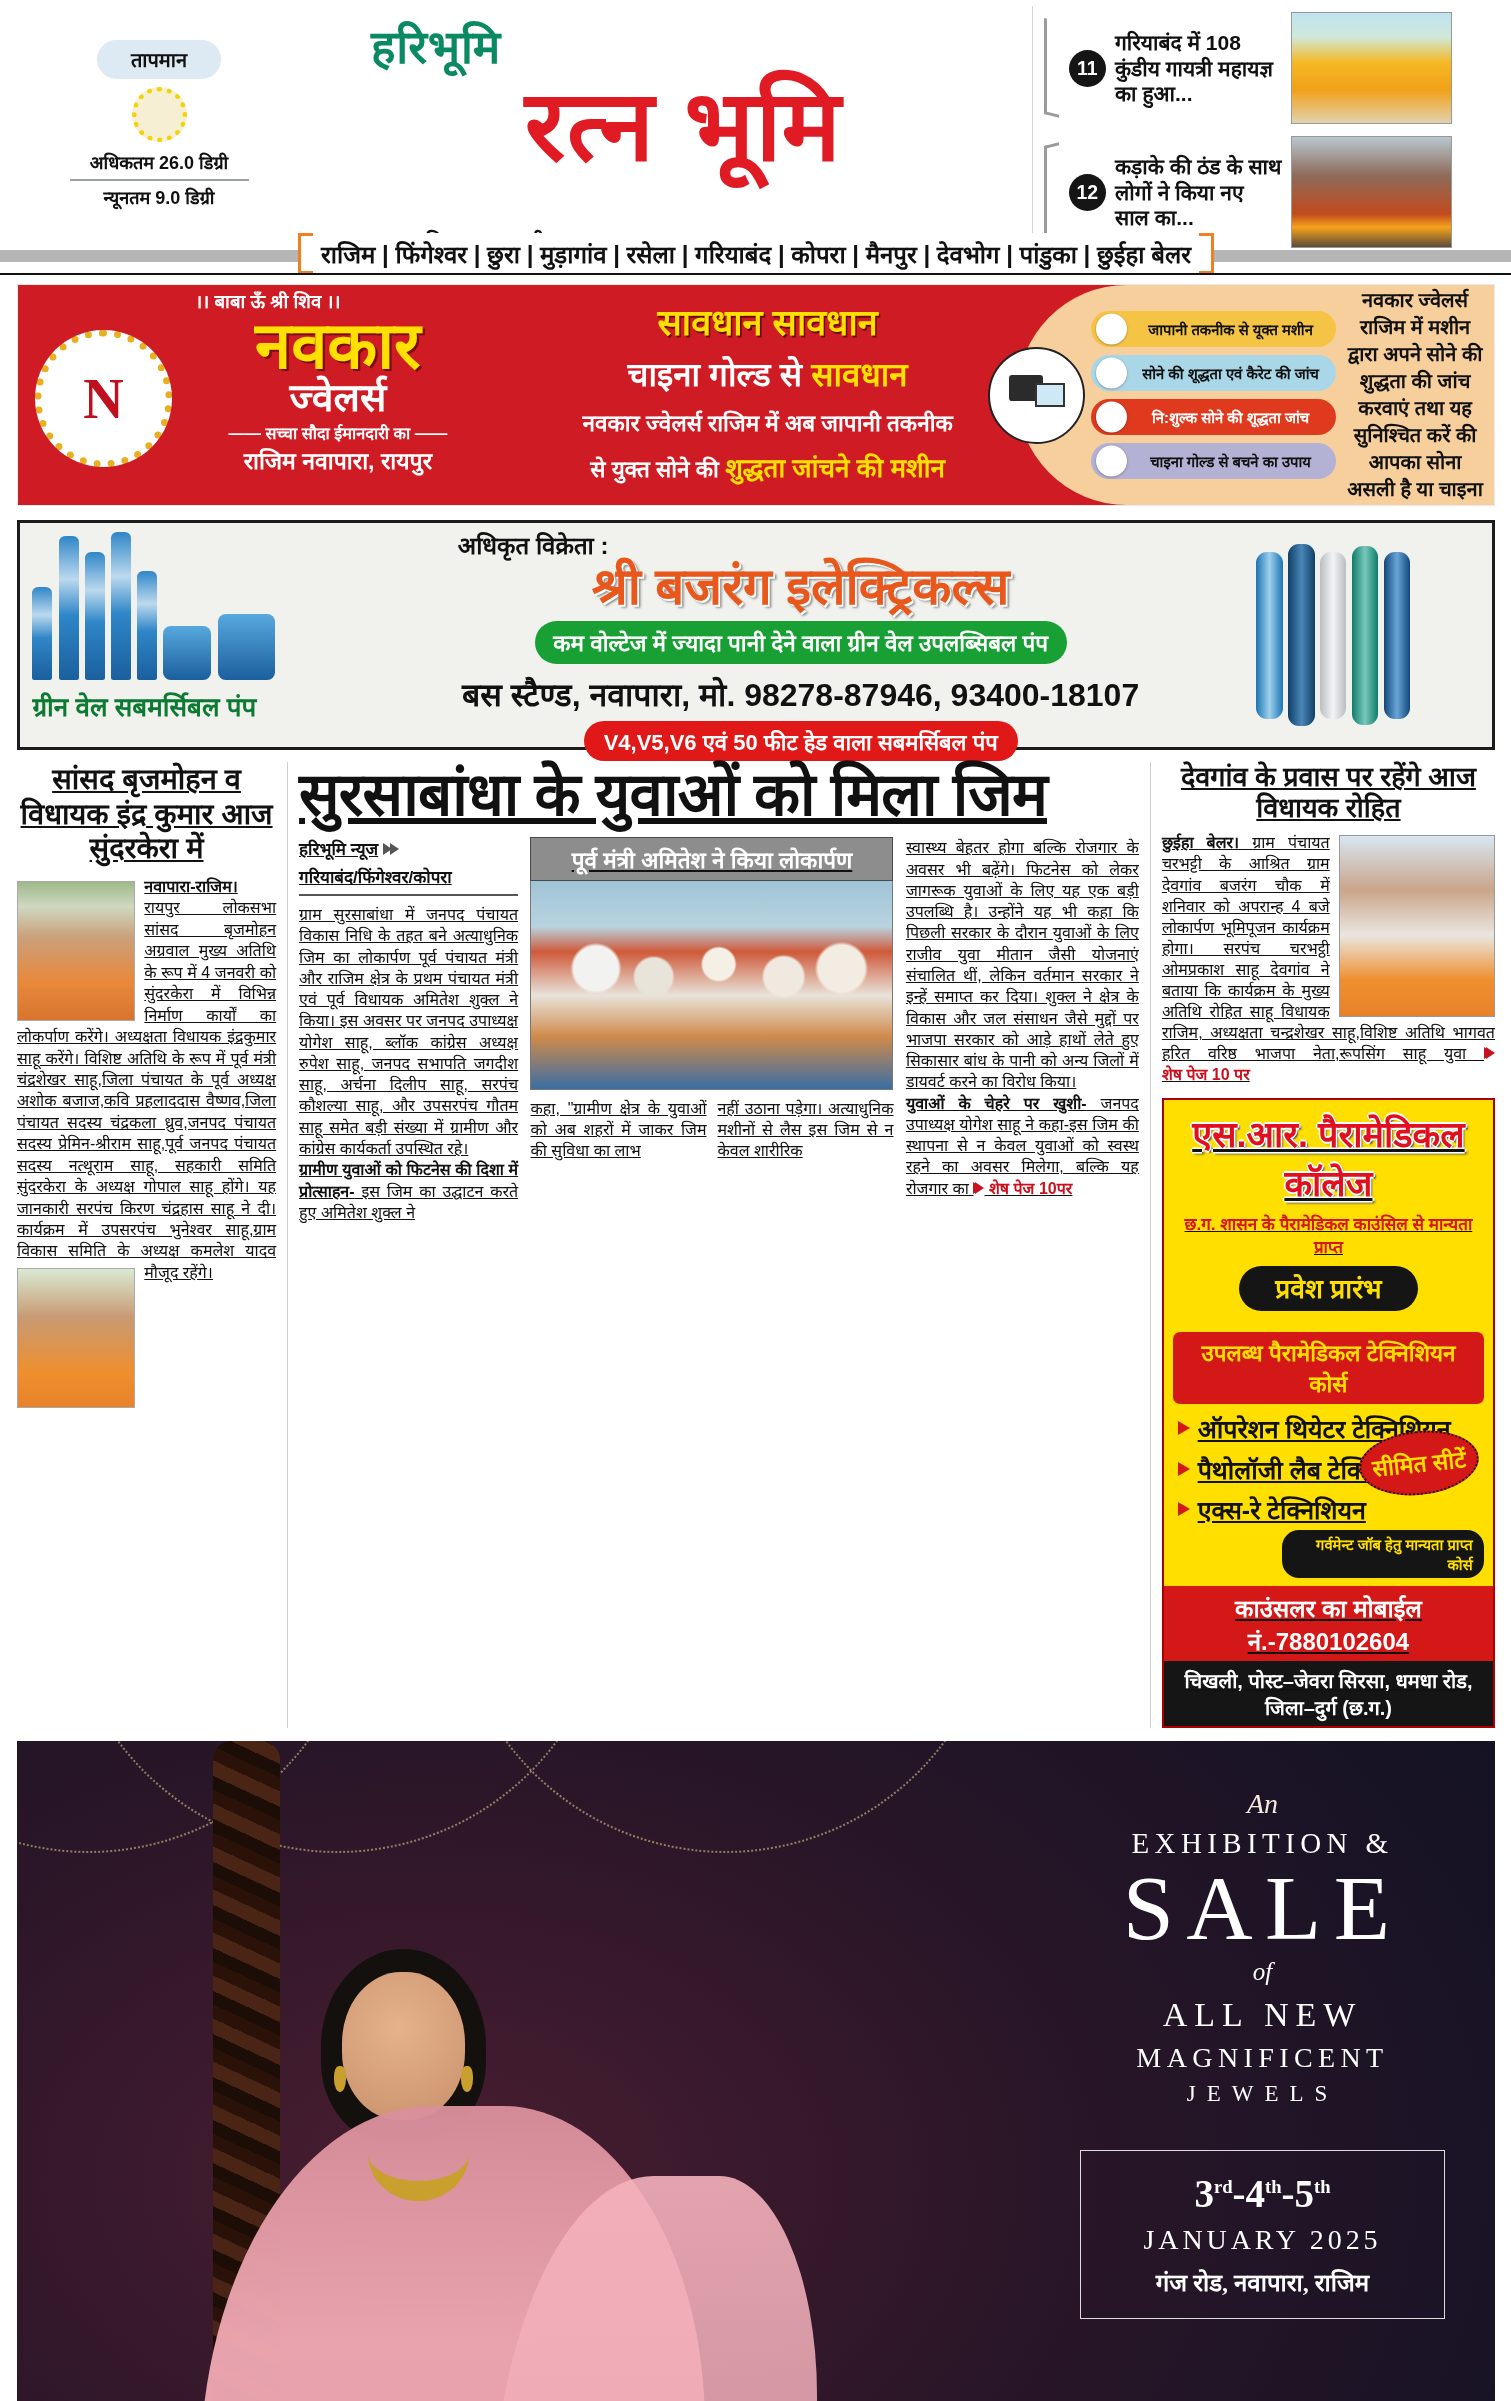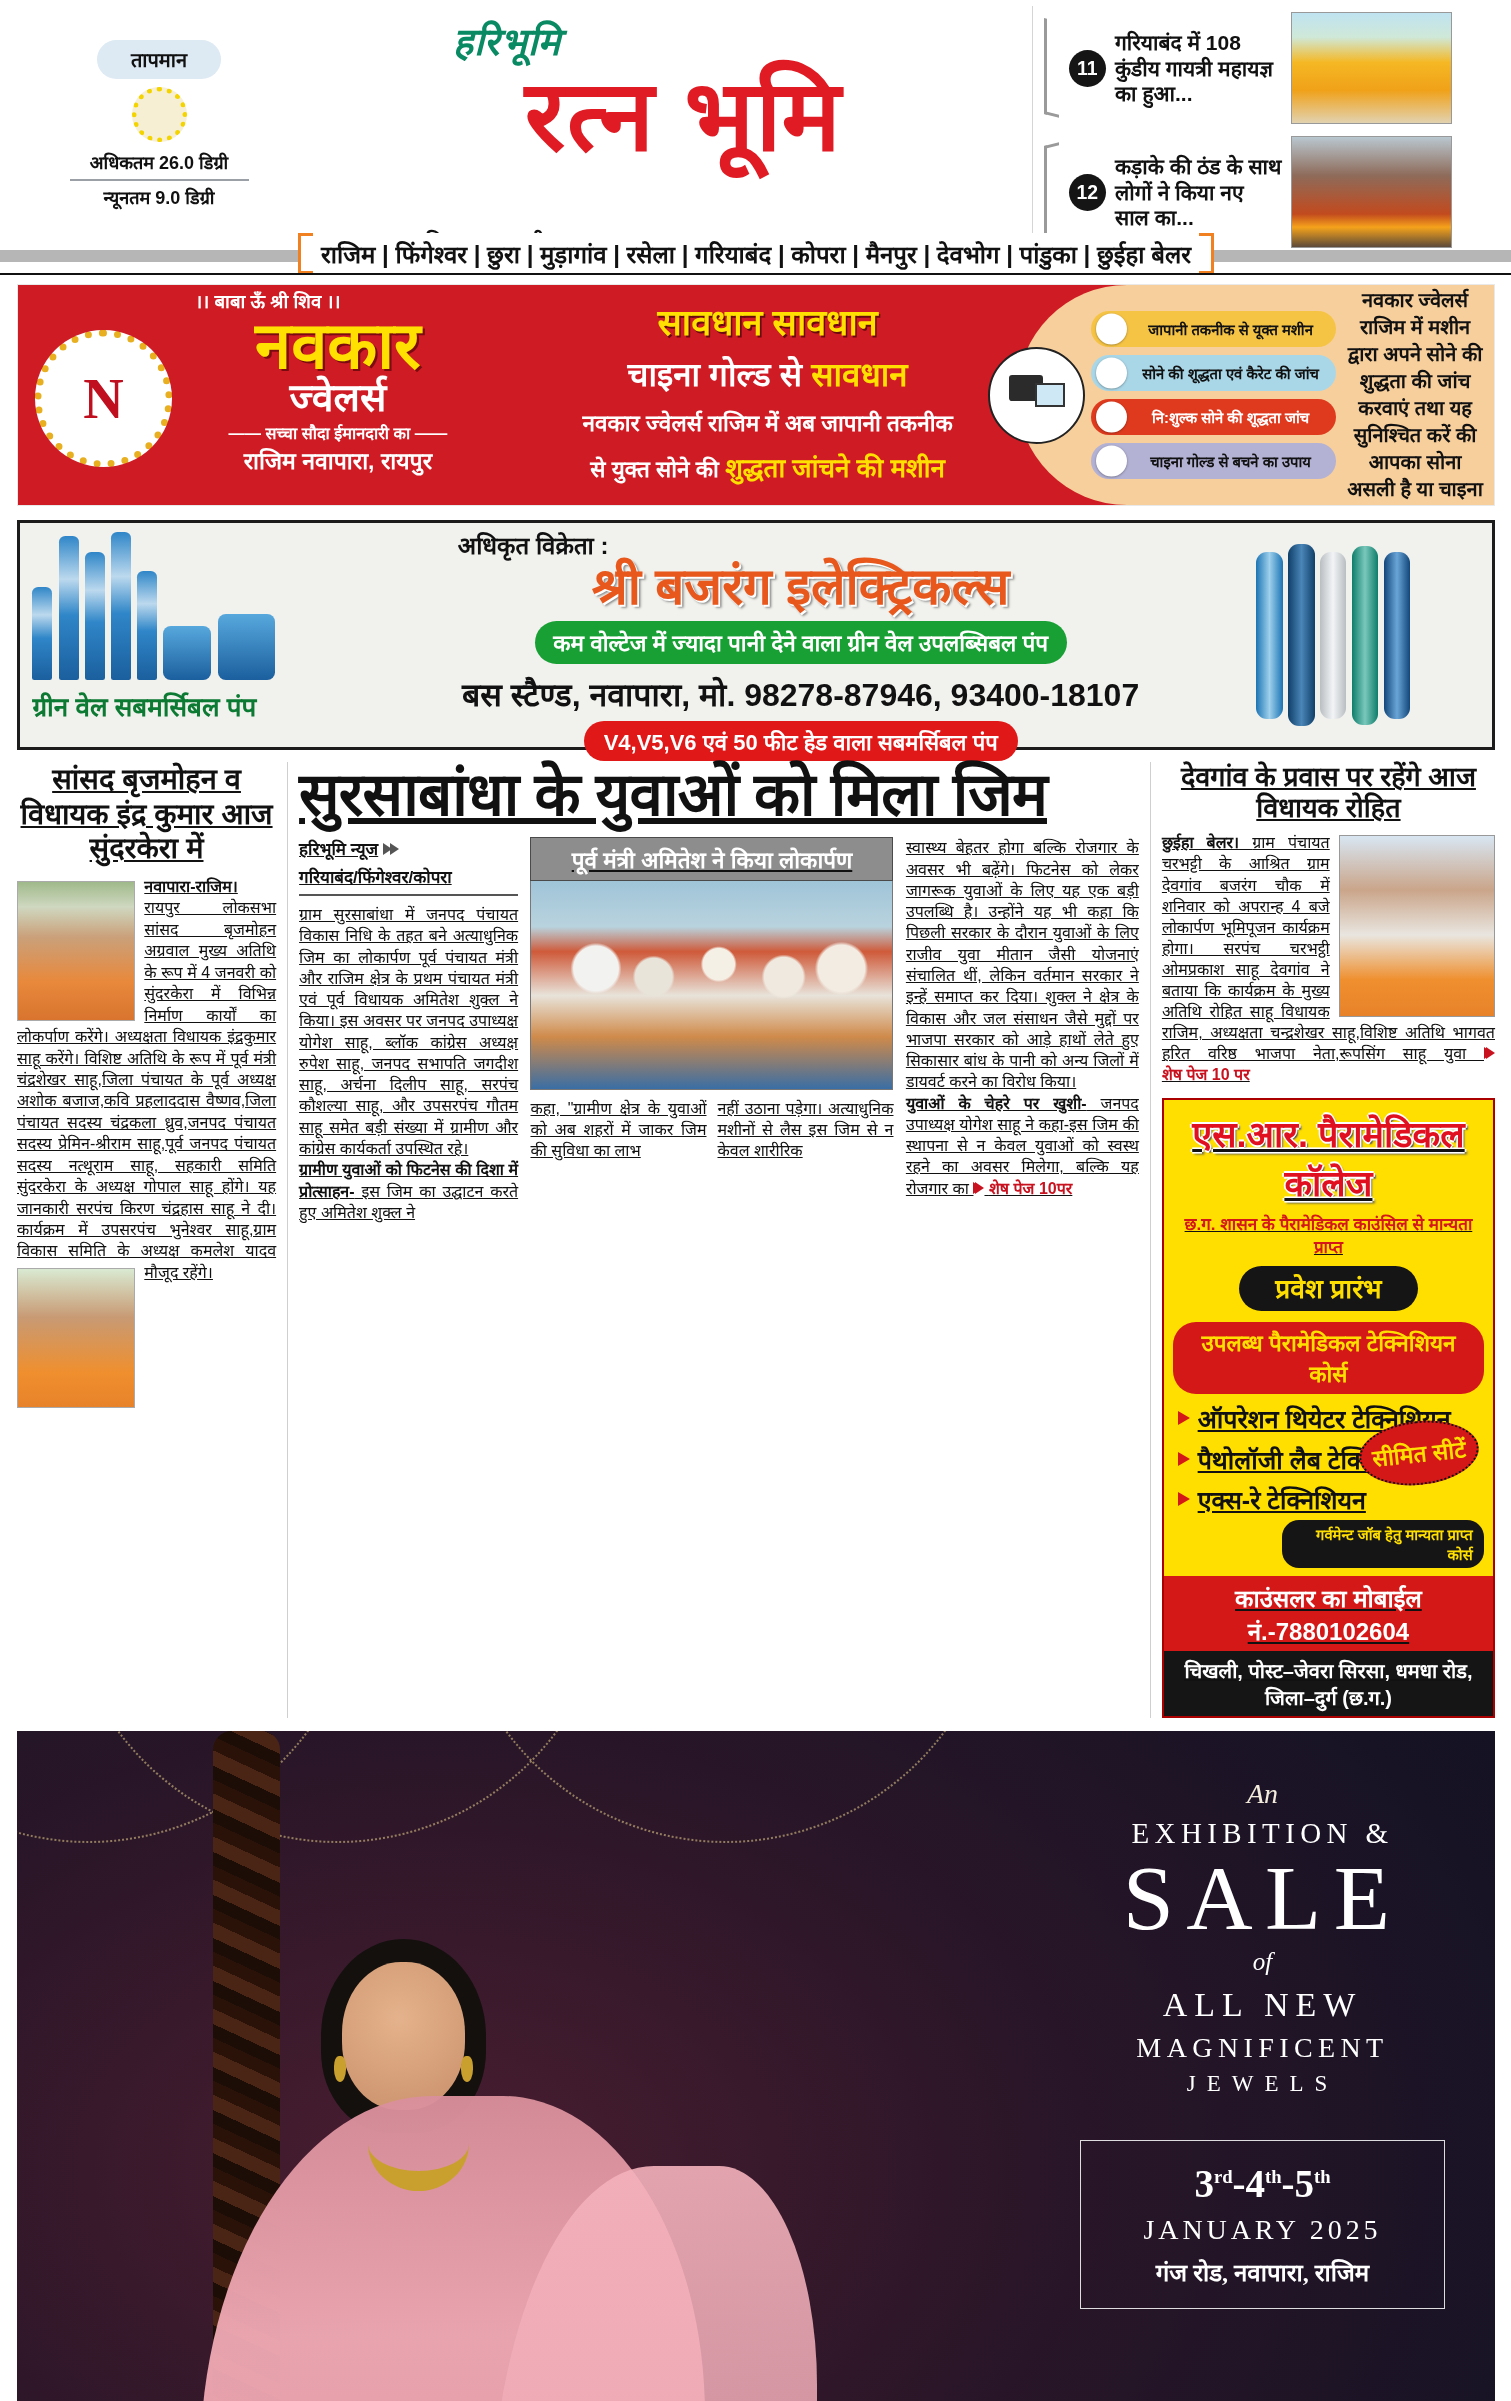--- a/index.html
+++ b/index.html
@@ -6,21 +6,21 @@
   body{width:1512px;font-family:"Liberation Sans","DejaVu Sans",sans-serif;color:#111;}
   .jc{text-align:justify;}
   
   .header{position:relative;height:273px;}
   .temp-box{position:absolute;left:54px;top:40px;width:210px;text-align:center;}
   .temp-pill{display:inline-block;background:#dde9f3;border-radius:20px;padding:6.2px 34px;font-weight:bold;font-size:20px;text-align:center;}
   .sun{width:45px;height:45px;margin:7.8px auto 4.7px;background:#f7efd4;border:5.4px dotted #f3d400;border-radius:50%;}
   .temp-line{font-weight:bold;font-size:18px;padding:3.1px 0;}
   .temp-div{border-top:2.3px solid #9aa0a6;width:179px;margin:1.6px auto;}
   .masthead{position:absolute;left:334px;top:14px;width:699px;text-align:center;}
-  .m-top{color:#0a8a63;font-weight:900;font-size:38px;letter-spacing:0.8px;text-align:left;margin-left:119px;font-style:italic;}
+  .m-top{color:#0a8a63;font-weight:900;font-size:46px;letter-spacing:0.8px;text-align:left;margin-left:37px;}
   .m-main{color:#e01b24;font-weight:900;font-size:99px;line-height:1.02;letter-spacing:1.6px;}
   .dateline{position:absolute;left:353px;top:227px;font-weight:bold;font-size:21px;}
   .briefs{position:absolute;right:14px;top:6.2px;width:454px;border-left:1.6px solid #d5d5d5;padding-left:11px;}
   .brief{display:flex;align-items:center;gap:9.3px;height:124px;}
   .brief-bracket{width:12.4px;height:93px;border-left:3.1px solid #9a9a9a;}
   .bk1{border-bottom:3.1px solid #9a9a9a;transform:skewY(14deg);}
   .bk2{border-top:3.1px solid #9a9a9a;transform:skewY(-14deg);}
   .num-dot{min-width:37px;height:37px;background:#151515;color:#fff;border-radius:50%;display:flex;align-items:center;justify-content:center;font-weight:bold;font-size:19.4px;}
   .brief-txt{font-weight:bold;font-size:21px;line-height:1.2;width:167px;}
   .brief-photo{width:159px;height:110px;border:0.8px solid #999;}
@@ -115,21 +115,21 @@
   .jump{color:#c9121f;font-weight:900;white-space:nowrap;}
   .col-right{width:351px;border-left:1.6px solid #cfcfcf;padding-left:11px;}
   .ra-head{font-weight:900;font-size:27px;text-align:center;line-height:1.15;}
   .ra-photo{width:154px;height:180px;float:right;margin:3.1px 0 4.7px 9.3px;border:0.8px solid #999;background:linear-gradient(180deg,#d8e6f2 0%,#caa58a 30%,#e9e6e0 55%,#ef8f2e 80%,#e8822a 100%);}
   .ra-body{font-size:16px;line-height:1.32;margin-top:7.8px;}
   
   .para{margin-top:12.4px;background:#ffdf00;border:2.3px solid #a00;padding:9.3px 9.3px 0;text-align:center;overflow:hidden;}
   .pa-title{color:#e01020;font-weight:900;font-size:36px;text-shadow:1.6px 0 #fff,-1.6px 0 #fff,0 1.6px #fff,0 -1.6px #fff,2.3px 2.3px 1.6px #555;}
   .pa-sub{color:#d41818;font-weight:900;font-size:17px;margin-top:4.7px;}
   .pa-adm{display:inline-block;background:#151515;color:#ffdf00;font-weight:900;font-size:26.4px;border-radius:26.4px;padding:4.7px 36px;margin-top:7.8px;}
-  .pa-course-head{display:inline-block;background:#d41818;color:#ffdf00;font-weight:900;font-size:22.5px;border-radius:23px;padding:4.7px 12.4px;margin-top:11px;}
+  .pa-course-head{display:inline-block;background:#d41818;color:#ffdf00;font-weight:900;font-size:22.5px;border-radius:7px;padding:4.7px 12.4px;margin-top:21px;}
   .pa-list{text-align:left;margin:7.8px 0 0 4.7px;position:relative;}
   .pa-item{font-weight:900;font-size:25px;margin-top:6.2px;display:flex;align-items:center;gap:7.8px;}
   .arrow{width:0;height:0;border-top:7.8px solid transparent;border-bottom:7.8px solid transparent;border-left:12.4px solid #d41818;}
   .pa-seats{position:absolute;right:4.7px;top:20px;background:#d41818;color:#ffdf00;font-weight:900;font-size:23px;border:2.3px dotted #111;border-radius:50%;padding:14px 11px;transform:rotate(-6deg);}
   .pa-govt{display:inline-block;background:#151515;color:#ffdf00;font-weight:bold;font-size:14.8px;border-radius:17px;padding:3.9px 11px;margin:4.7px 0 0 109px;}
   .pa-phone{background:#d41818;color:#fff;font-weight:900;font-size:24px;margin:7.8px -9.3px 0;padding:4.7px 0;}
   .pa-addr{background:#151515;color:#fff;font-weight:bold;font-size:20px;margin:0 -9.3px;padding:5.4px 0;}
   
   .jewel{position:relative;margin:12.4px 17px 17px;height:1158px;overflow:hidden;color:#fff;
     background:radial-gradient(ellipse at 28% 38%,#4a1d30 0%,#2a1628 40%,#171325 75%,#101020 100%);}

